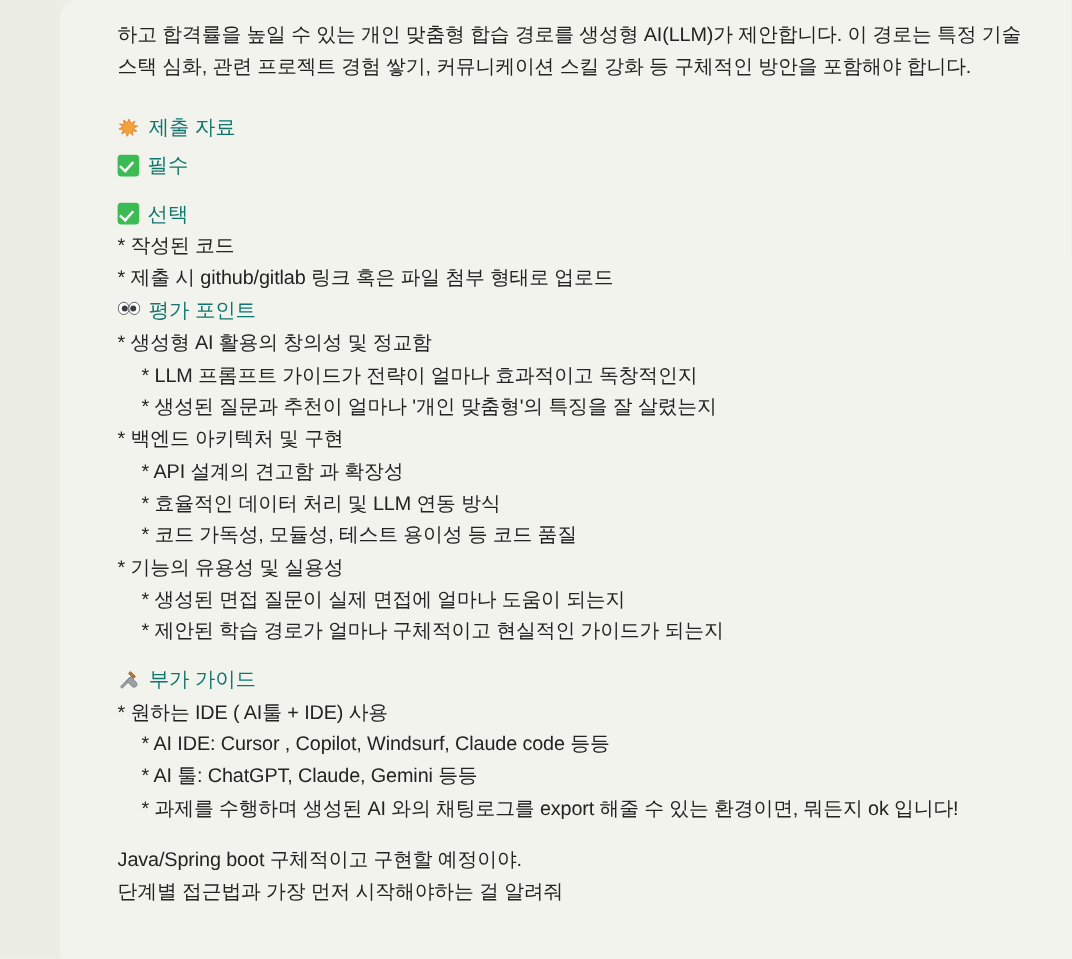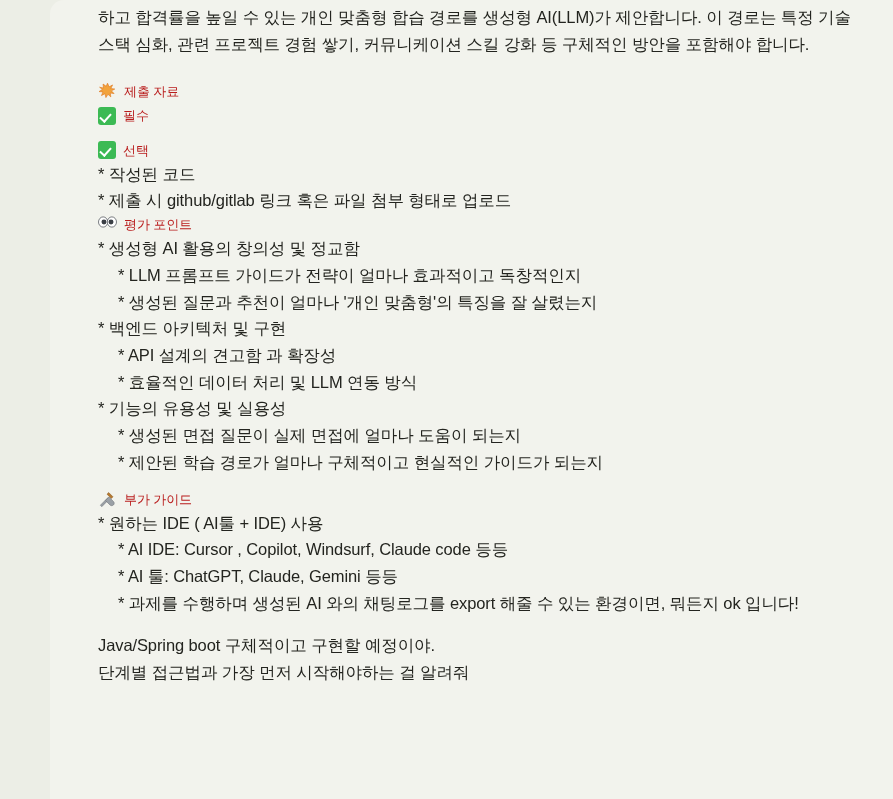--- a/index.html
+++ b/index.html
@@ -27,21 +27,21 @@
     right: 0;
     bottom: 0;
     background: #f2f3ed;
     border-top-left-radius: 14px;
     border-bottom-left-radius: 0;
     padding: 0 28px 0 48px;
     box-sizing: border-box;
     overflow: hidden;
   }
   .content {
-    padding-top: 4px;
+    padding-top: 16px;
     color: #23241f;
     font-size: 16.5px;
     line-height: 1.62;
     letter-spacing: -0.1px;
   }
   p.para {
     margin: 0 0 4px 0;
     text-indent: 0;
   }
   .spacer-lg { height: 20px; }
@@ -79,22 +79,22 @@
     top: 3.5px;
     width: 5px;
     height: 9px;
     border: solid #fff;
     border-width: 0 2.2px 2.2px 0;
     transform: rotate(42deg);
   }
   .ico-eyes svg { display:block; }
   .ico-tools svg { display:block; }
   .head-text {
-    font-size: 13px;
-    color: #b91c1c;
+    font-size: 17px;
+    color: #0f766e;
   }
   .footer-block {
     margin-top: 16px;
   }
   .bottom-mark {
     position: absolute;
     right: 14px;
     bottom: 6px;
     font-size: 11px;
     color: #c9ccc2;
@@ -145,20 +145,21 @@
           </svg>
         </span>
         <span class="head-text">평가 포인트</span>
       </div>
       <div class="line">* 생성형 AI 활용의 창의성 및 정교함</div>
       <div class="line indent1">* LLM 프롬프트 가이드가 전략이 얼마나 효과적이고 독창적인지</div>
       <div class="line indent1">* 생성된 질문과 추천이 얼마나 '개인 맞춤형'의 특징을 잘 살렸는지</div>
       <div class="line">* 백엔드 아키텍처 및 구현</div>
       <div class="line indent1">* API 설계의 견고함 과 확장성</div>
       <div class="line indent1">* 효율적인 데이터 처리 및 LLM 연동 방식</div>
+      <div class="line indent1">* 코드 가독성, 모듈성, 테스트 용이성 등 코드 품질</div>
       <div class="line">* 기능의 유용성 및 실용성</div>
       <div class="line indent1">* 생성된 면접 질문이 실제 면접에 얼마나 도움이 되는지</div>
       <div class="line indent1">* 제안된 학습 경로가 얼마나 구체적이고 현실적인 가이드가 되는지</div>
 
       <div class="spacer-md"></div>
 
       <div class="head-line">
         <span class="ico ico-tools">
           <svg width="19" height="19" viewBox="0 0 24 24">
             <path d="M3 19.2l9.5-9.5 1.8 1.8L4.8 21z" fill="#9aa0a6" stroke="#6b7075" stroke-width="0.7"></path>

